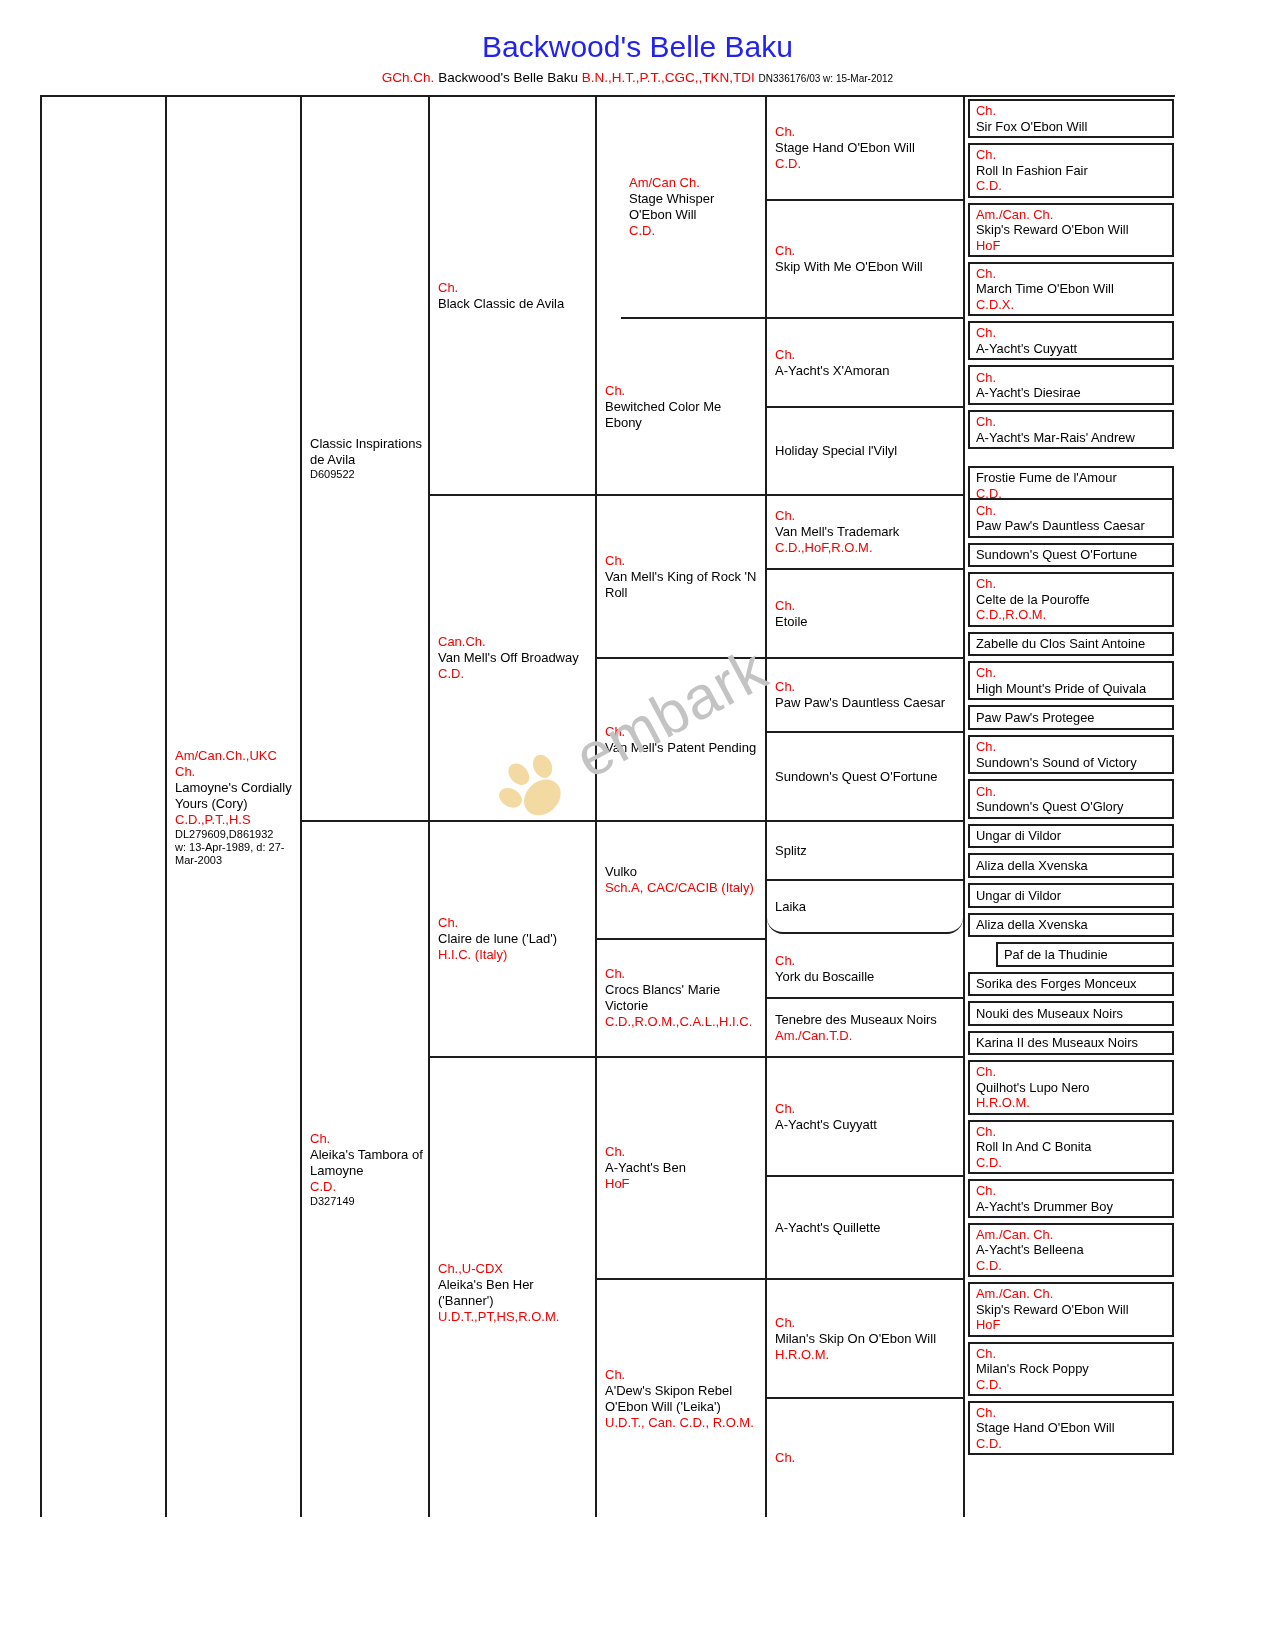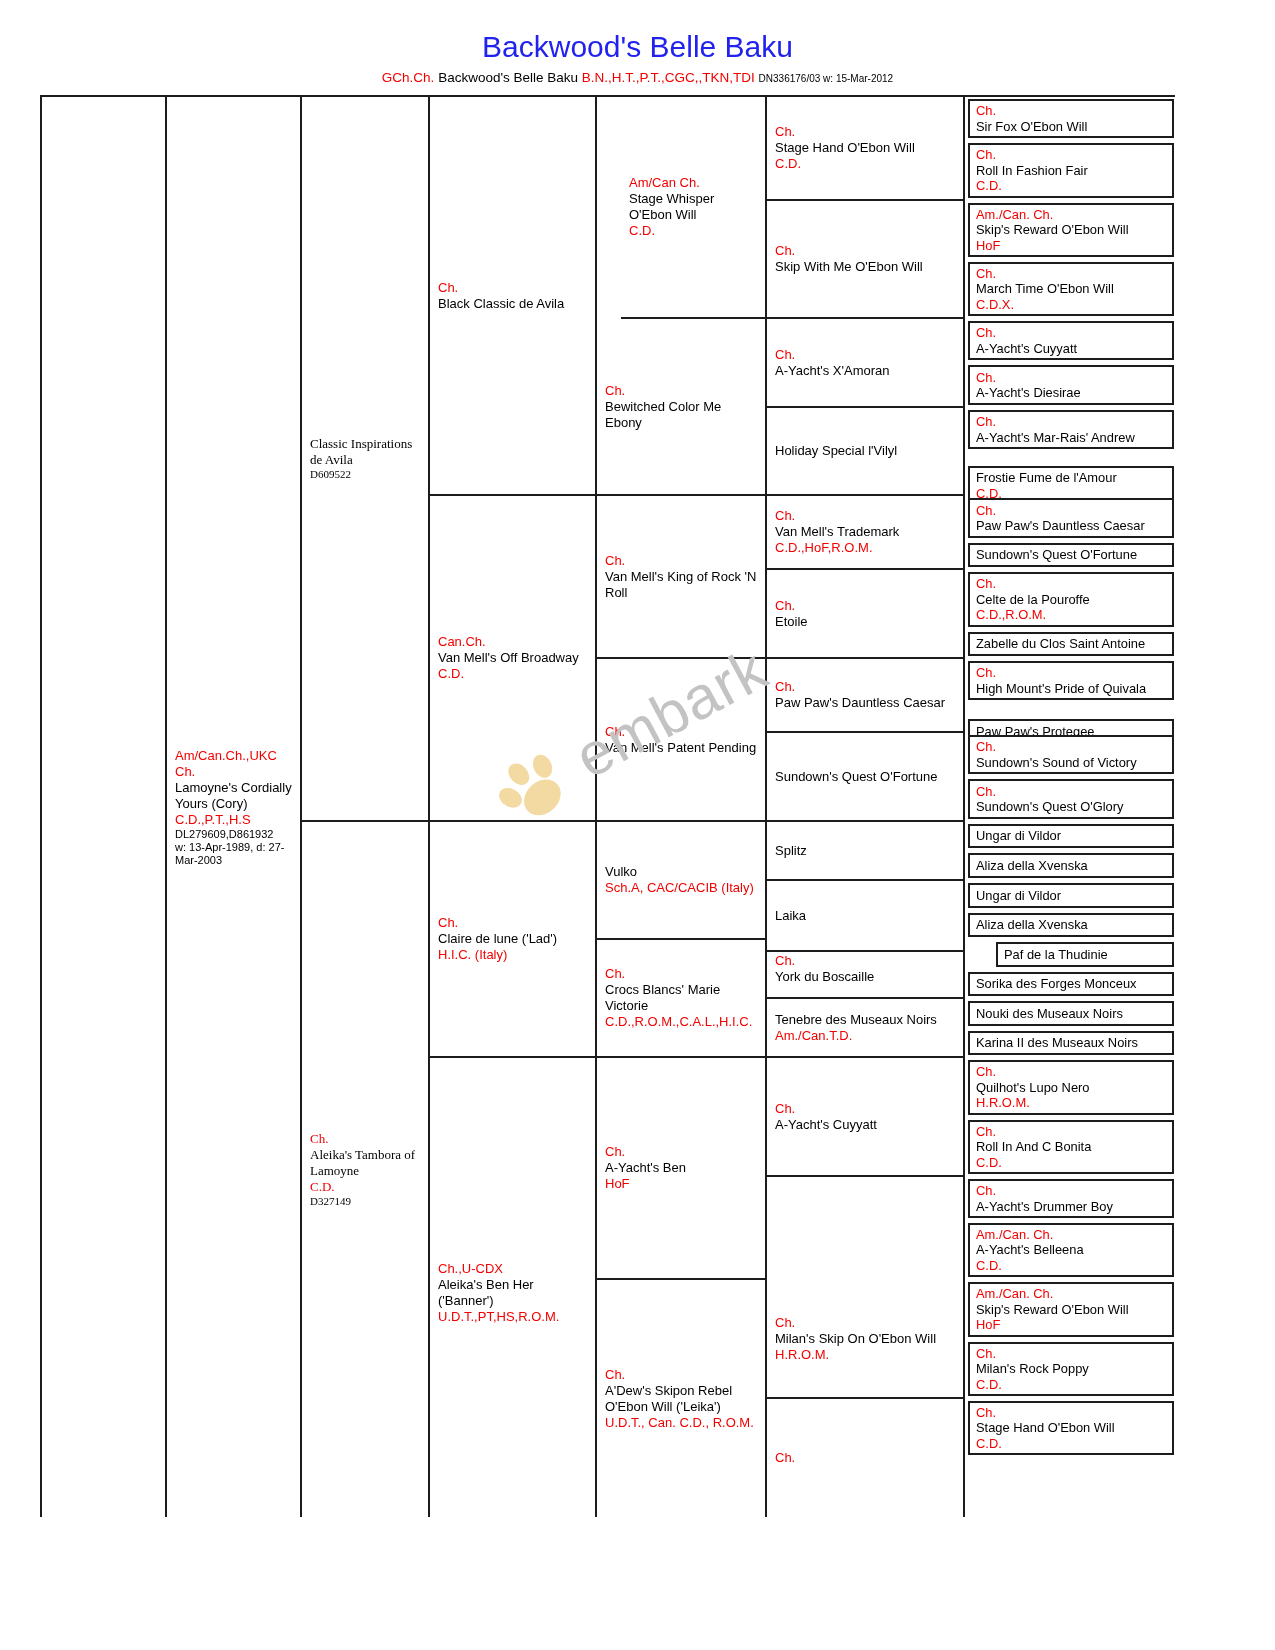--- a/index.html
+++ b/index.html
@@ -51,21 +51,21 @@
       <div class="cell nob" style="top: 0px; height: 1420px;">
         <div class="cellInner">
           <div class="t-red">Am/Can.Ch.,UKC Ch.</div>
           <div class="t-name">Lamoyne's Cordially Yours (Cory)</div>
           <div class="t-red">C.D.,P.T.,H.S</div>
           <div class="t-sm">DL279609,D861932</div>
           <div class="t-sm">w: 13-Apr-1989, d: 27-Mar-2003</div>
         </div>
       </div>
     </div>
-    <div class="col col-2" style="left: 260px; width: 128px; font-family: Liberation Serif, serif;">
+    <div class="col col-2" style="left: 260px; width: 128px;">
       <div class="cell" style="top: 0px; height: 725px;">
         <div class="cellInner">
           <div class="t-name">Classic Inspirations de Avila</div>
           <div class="t-sm">D609522</div>
         </div>
       </div>
       <div class="cell nob" style="top: 725px; height: 695px;">
         <div class="cellInner">
           <div class="t-red">Ch.</div>
           <div class="t-name">Aleika's Tambora of Lamoyne</div>
@@ -204,41 +204,46 @@
       <div class="cell" style="top: 636px; height: 89px;">
         <div class="cellInner">
           <div class="t-name">Sundown's Quest O'Fortune</div>
         </div>
       </div>
       <div class="cell" style="top: 725px; height: 59px;">
         <div class="cellInner">
           <div class="t-name">Splitz</div>
         </div>
       </div>
-      <div class="cell" style="top: 784px; height: 71px;">
+      <div class="cell" style="top: 784px; height: 53px; border-radius: 16px;">
         <div class="cellInner">
           <div class="t-name">Laika</div>
         </div>
       </div>
       <div class="cell" style="top: 843px; height: 59px;">
         <div class="cellInner">
           <div class="t-red">Ch.</div>
           <div class="t-name">York du Boscaille</div>
         </div>
       </div>
       <div class="cell" style="top: 902px; height: 59px;">
         <div class="cellInner">
           <div class="t-name">Tenebre des Museaux Noirs</div>
           <div class="t-red">Am./Can.T.D.</div>
         </div>
       </div>
       <div class="cell" style="top: 961px; height: 119px;">
         <div class="cellInner">
           <div class="t-red">Ch.</div>
           <div class="t-name">A-Yacht's Cuyyatt</div>
+        </div>
+      </div>
+      <div class="cell" style="top: 1080px; height: 103px;">
+        <div class="cellInner">
+          <div class="t-name">A-Yacht's Quillette</div>
         </div>
       </div>
       <div class="cell" style="top: 1183px; height: 119px;">
         <div class="cellInner">
           <div class="t-red">Ch.</div>
           <div class="t-name">Milan's Skip On O'Ebon Will</div>
           <div class="t-red">H.R.O.M.</div>
         </div>
       </div>
       <div class="cell nob" style="top: 1302px; height: 118px;">
@@ -321,21 +326,21 @@
         <div class="cellInner">
           <div class="t-name">Zabelle du Clos Saint Antoine</div>
         </div>
       </div>
       <div class="box" style="top: 564px; height: 39px;">
         <div class="cellInner">
           <div class="t-red">Ch.</div>
           <div class="t-name">High Mount's Pride of Quivala</div>
         </div>
       </div>
-      <div class="box" style="top: 622px; height: 25px;">
+      <div class="box" style="top: 608px; height: 25px;">
         <div class="cellInner">
           <div class="t-name">Paw Paw's Protegee</div>
         </div>
       </div>
       <div class="box" style="top: 638px; height: 39px;">
         <div class="cellInner">
           <div class="t-red">Ch.</div>
           <div class="t-name">Sundown's Sound of Victory</div>
         </div>
       </div>

